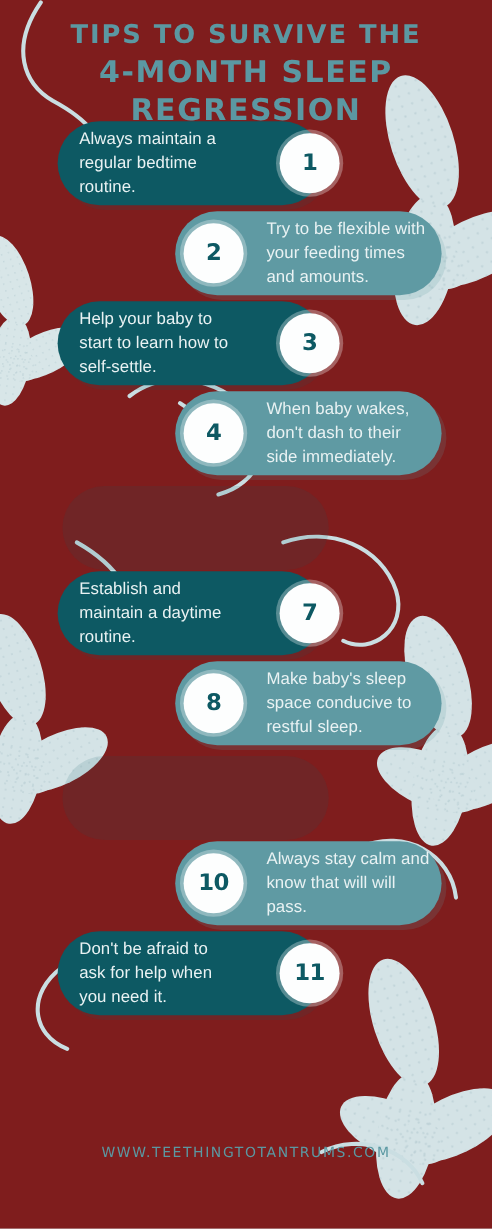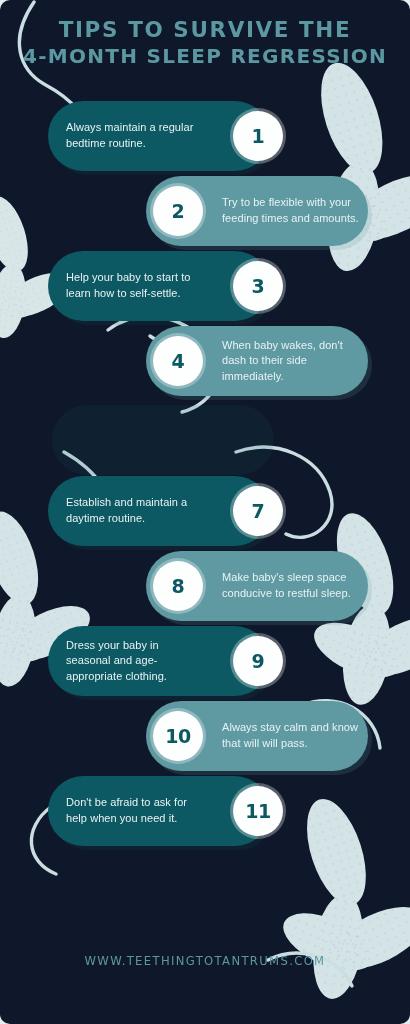--- a/index.html
+++ b/index.html
@@ -5,23 +5,22 @@
   * { margin:0; padding:0; box-sizing:border-box; }
   html, body {
     width:410px; height:1024px;
     overflow:hidden;
     background:#e3eef0;
     font-family:"Liberation Sans", sans-serif;
   }
   #page {
     position:relative;
     width:410px; height:1024px;
-    background:#0f172a;
+    background:#7f1d1d;
     overflow:hidden;
-    border-radius:10px;
   }
 
   
   #bg-decor {
     position:absolute; inset:0;
     width:410px; height:1024px;
     pointer-events:none;
   }
 
   
@@ -33,21 +32,21 @@
   }
   .header-line {
     display:block;
     color:#5b98a2;
     font-family:"DejaVu Sans", sans-serif;
     font-weight:bold;
     letter-spacing:1.6px;
     line-height:1.28;
   }
   .header-line-1 { font-size:21.5px; }
-  .header-line-2 { font-size:20px; letter-spacing:1.3px; }
+  .header-line-2 { font-size:25px; letter-spacing:1.3px; }
 
   
   .tips {
     position:absolute;
     top:101px; left:0;
     width:410px;
   }
   .tip-row {
     position:relative;
     height:75px;
@@ -69,21 +68,21 @@
     height:70px;
     width:222px;
     border-radius:35px;
     background:rgba(13,89,99,0.13);
   }
   .pill-shadow.dark  { left:52px; }
   .pill-shadow.light { right:38px; background:rgba(95,154,163,0.18); }
 
   .tip-text {
     color:#e9f2f3;
-    font-size:11px;
+    font-size:14px;
     line-height:1.42;
     font-family:"Liberation Sans", sans-serif;
     letter-spacing:0.06px;
   }
   .pill.dark  .tip-text { margin-left:18px; width:132px; }
   .pill.light .tip-text { margin-left:76px; width:138px; }
 
   
   .badge {
     position:absolute;
@@ -246,27 +245,20 @@
         <div class="pill light">
           <div class="tip-text">Make baby's sleep space conducive to restful sleep.</div>
           <div class="badge left">
             <div class="badge-ring"></div>
             <div class="badge-disc">8</div>
           </div>
         </div>
       </div>
       <div class="tip-row">
         <div class="pill-shadow dark"></div>
-        <div class="pill dark">
-          <div class="tip-text">Dress your baby in seasonal and age-appropriate clothing.</div>
-          <div class="badge right">
-            <div class="badge-ring"></div>
-            <div class="badge-disc">9</div>
-          </div>
-        </div>
       </div>
       <div class="tip-row">
         <div class="pill-shadow light"></div>
         <div class="pill light">
           <div class="tip-text">Always stay calm and know that will will pass.</div>
           <div class="badge left">
             <div class="badge-ring"></div>
             <div class="badge-disc">10</div>
           </div>
         </div>

